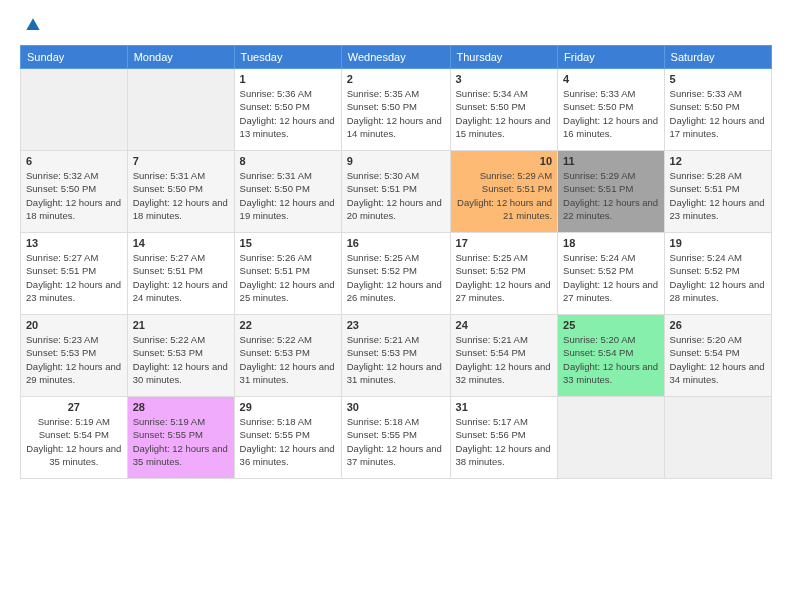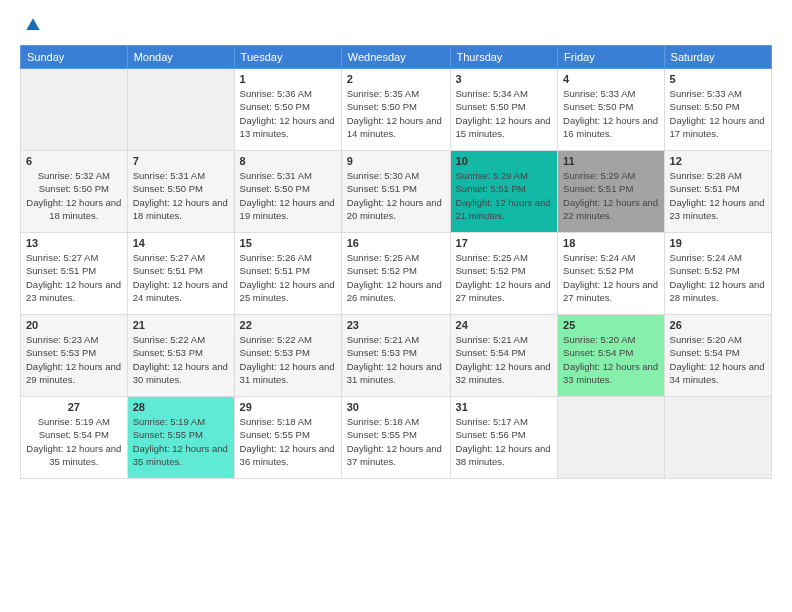--- a/index.html
+++ b/index.html
@@ -167,21 +167,21 @@
           <td style="background: rgb(255, 255, 255);">
             <span class="day-number">5</span>
             <div class="day-info" style="white-space: pre-line;">Sunrise: 5:33 AM
 Sunset: 5:50 PM
 Daylight: 12 hours and 17 minutes.</div>
           </td>
         </tr>
         <tr class="week-row">
           <td style="background: rgb(245, 245, 245);">
             <span class="day-number">6</span>
-            <div class="day-info" style="white-space: pre-line; text-align: center;">Sunrise: 5:32 AM
+            <div class="day-info" style="white-space: pre-line;">Sunrise: 5:32 AM
 Sunset: 5:50 PM
 Daylight: 12 hours and 18 minutes.</div>
           </td>
           <td style="background: rgb(245, 245, 245);">
             <span class="day-number">7</span>
             <div class="day-info" style="white-space: pre-line;">Sunrise: 5:31 AM
 Sunset: 5:50 PM
 Daylight: 12 hours and 18 minutes.</div>
           </td>
           <td style="background: rgb(245, 245, 245);">
@@ -189,21 +189,21 @@
             <div class="day-info" style="white-space: pre-line;">Sunrise: 5:31 AM
 Sunset: 5:50 PM
 Daylight: 12 hours and 19 minutes.</div>
           </td>
           <td style="background: rgb(245, 245, 245);">
             <span class="day-number">9</span>
             <div class="day-info" style="white-space: pre-line;">Sunrise: 5:30 AM
 Sunset: 5:51 PM
 Daylight: 12 hours and 20 minutes.</div>
           </td>
-          <td style="background: #14b8a6;">
+          <td style="background: #fdba74; text-align: right;">
             <span class="day-number">10</span>
             <div class="day-info" style="white-space: pre-line;">Sunrise: 5:29 AM
 Sunset: 5:51 PM
 Daylight: 12 hours and 21 minutes.</div>
           </td>
           <td style="background: #a3a3a3;">
             <span class="day-number">11</span>
             <div class="day-info" style="white-space: pre-line;">Sunrise: 5:29 AM
 Sunset: 5:51 PM
 Daylight: 12 hours and 22 minutes.</div>
@@ -303,21 +303,21 @@
 Daylight: 12 hours and 34 minutes.</div>
           </td>
         </tr>
         <tr class="week-row">
           <td style="background: rgb(255, 255, 255); text-align: center;">
             <span class="day-number">27</span>
             <div class="day-info" style="white-space: pre-line;">Sunrise: 5:19 AM
 Sunset: 5:54 PM
 Daylight: 12 hours and 35 minutes.</div>
           </td>
-          <td style="background: #5eead4;">
+          <td style="background: #f0abfc;">
             <span class="day-number">28</span>
             <div class="day-info" style="white-space: pre-line;">Sunrise: 5:19 AM
 Sunset: 5:55 PM
 Daylight: 12 hours and 35 minutes.</div>
           </td>
           <td style="background: rgb(255, 255, 255);">
             <span class="day-number">29</span>
             <div class="day-info" style="white-space: pre-line;">Sunrise: 5:18 AM
 Sunset: 5:55 PM
 Daylight: 12 hours and 36 minutes.</div>

